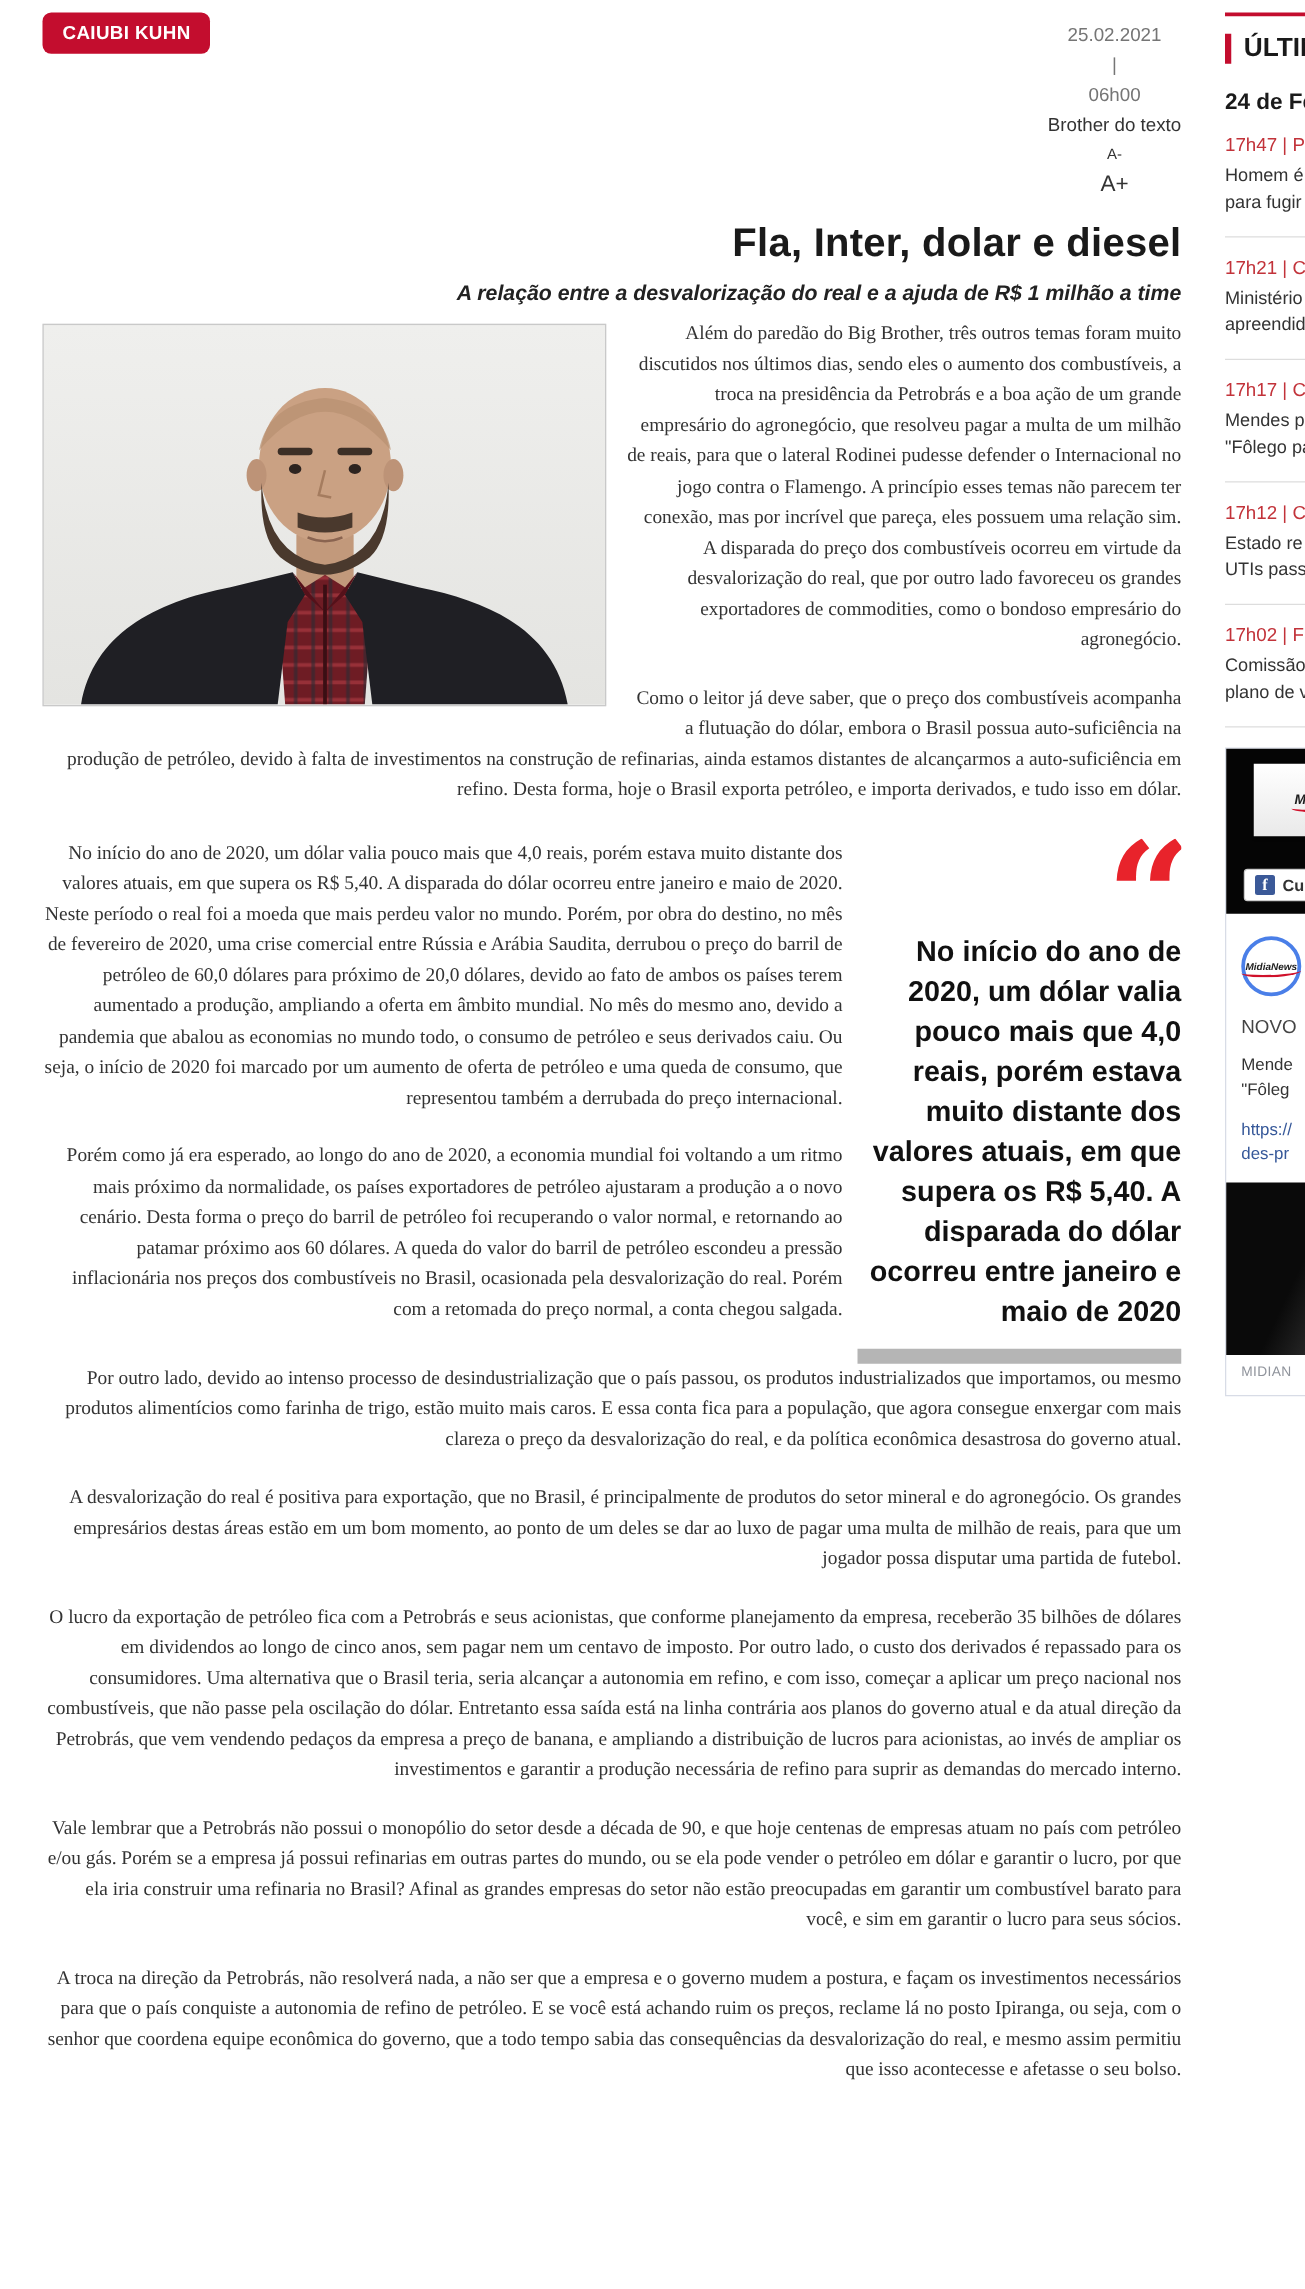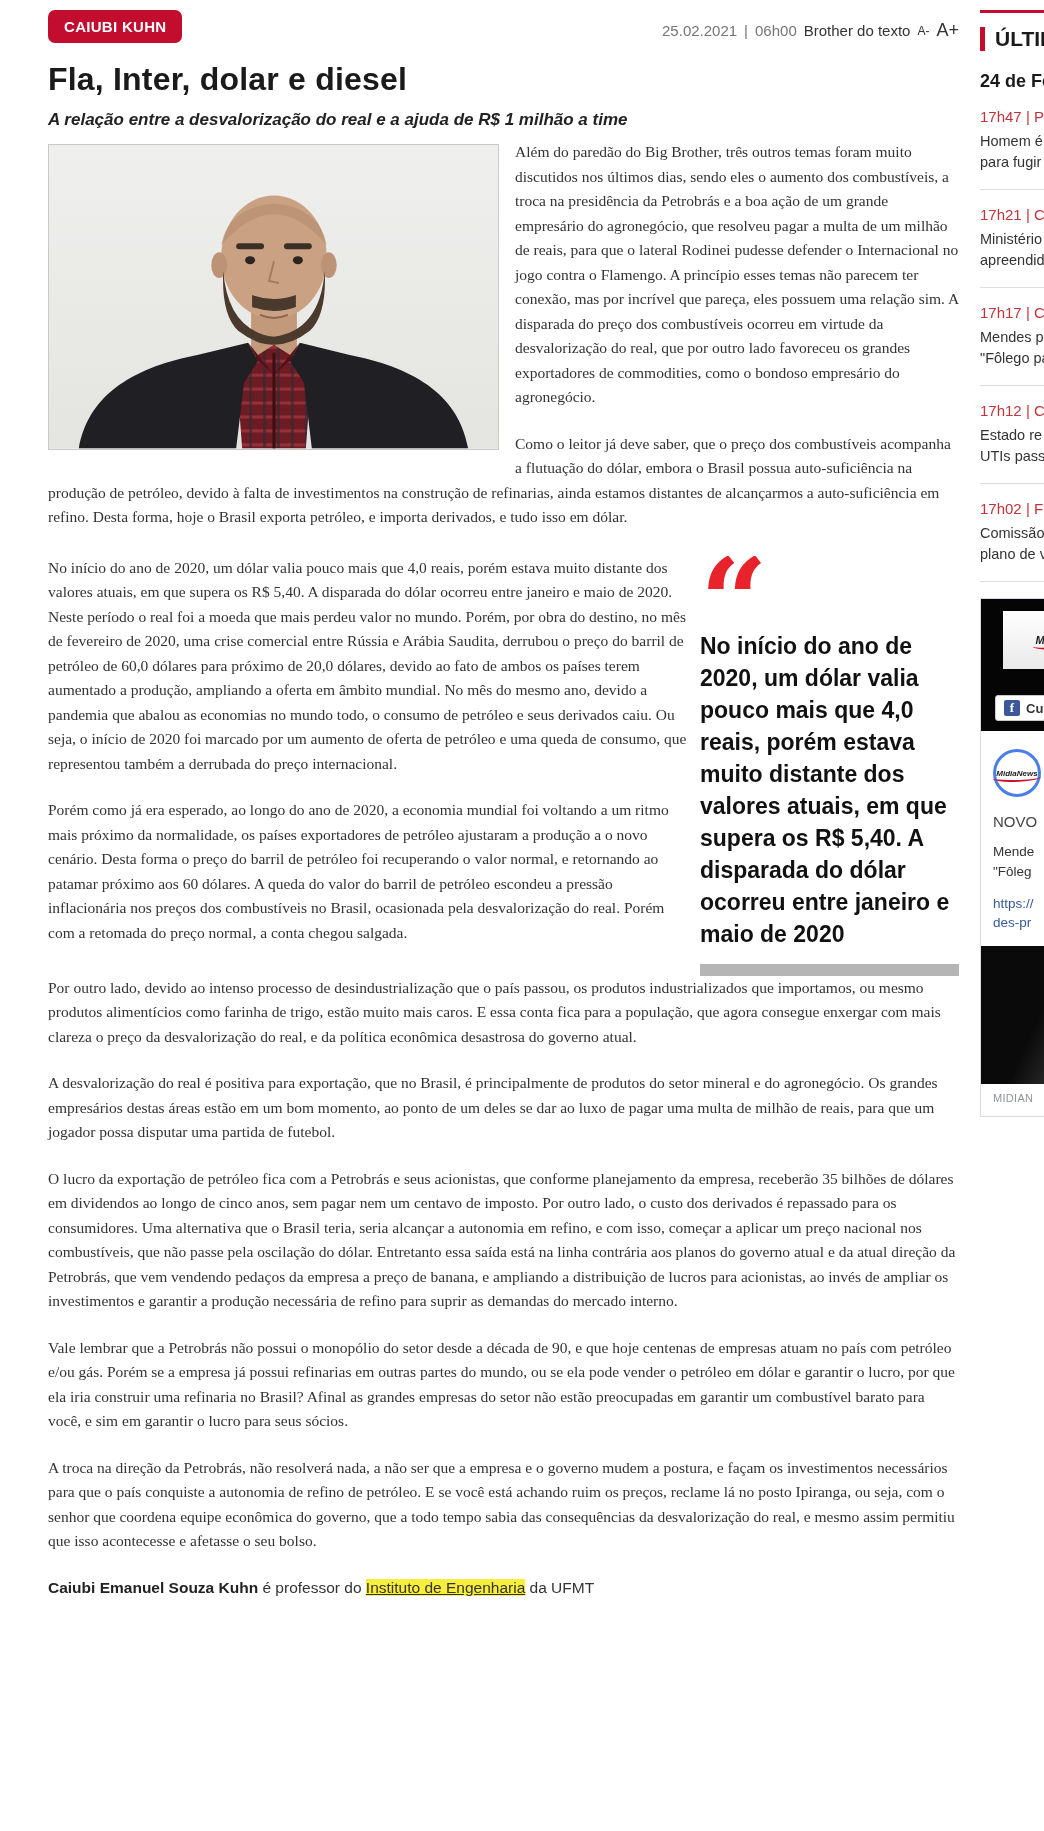--- a/index.html
+++ b/index.html
@@ -8,27 +8,27 @@
     --quote-red:#e8232b;
     --text:#333;
     --divider:#ddd;
   }
   *{box-sizing:border-box;}
   html,body{margin:0;padding:0;}
   body{
     width:1044px;height:1831px;overflow:hidden;position:relative;
     background:#fff;font-family:"Liberation Sans", sans-serif;color:var(--text);
   }
-  .main{position:absolute;left:48px;top:10px;width:911px;}
+  .main{position:absolute;left:34px;top:10px;width:911px;text-align:right;}
   .topbar{display:flex;justify-content:space-between;align-items:flex-start;margin-bottom:18px;}
   .badge{
     background:var(--accent);color:#fff;font-weight:bold;font-size:15px;
     padding:8px 16px;border-radius:7px;letter-spacing:.3px;cursor:pointer;
   }
-  .meta{margin-top:10px;font-size:15px;color:#333;display:flex;align-items:center;gap:7px;}
+  .meta{margin-top:10px;font-size:15px;color:#333;display:flex;align-items:center;gap:7px;flex-direction:column;}
   .meta .datetime{color:#757575;}
   .size-minus{font-size:12px;color:#333;cursor:pointer;}
   .size-plus{font-size:18px;color:#333;cursor:pointer;}
   h1{font-size:32px;font-weight:bold;color:#1a1a1a;margin:0 0 12px;letter-spacing:.2px;}
   .subtitle{font-size:17px;font-weight:bold;font-style:italic;color:#222;margin:0 0 10px;}
   .photo{
     float:left;width:451px;height:306px;border:1px solid #c9c9c9;background:#ebebe9;
     margin:4px 16px 10px 0;
   }
   .photo svg{display:block;width:100%;height:100%;}
@@ -172,21 +172,20 @@
       <div class="quote-bar"></div>
     </div>
   </div>
 
   <p class="body-p">Por outro lado, devido ao intenso processo de desindustrialização que o país passou, os produtos industrializados que importamos, ou mesmo produtos alimentícios como farinha de trigo, estão muito mais caros. E essa conta fica para a população, que agora consegue enxergar com mais clareza o preço da desvalorização do real, e da política econômica desastrosa do governo atual.</p>
   <p class="body-p">A desvalorização do real é positiva para exportação, que no Brasil, é principalmente de produtos do setor mineral e do agronegócio. Os grandes empresários destas áreas estão em um bom momento, ao ponto de um deles se dar ao luxo de pagar uma multa de milhão de reais, para que um jogador possa disputar uma partida de futebol.</p>
   <p class="body-p">O lucro da exportação de petróleo fica com a Petrobrás e seus acionistas, que conforme planejamento da empresa, receberão 35 bilhões de dólares em dividendos ao longo de cinco anos, sem pagar nem um centavo de imposto. Por outro lado, o custo dos derivados é repassado para os consumidores. Uma alternativa que o Brasil teria, seria alcançar a autonomia em refino, e com isso, começar a aplicar um preço nacional nos combustíveis, que não passe pela oscilação do dólar. Entretanto essa saída está na linha contrária aos planos do governo atual e da atual direção da Petrobrás, que vem vendendo pedaços da empresa a preço de banana, e ampliando a distribuição de lucros para acionistas, ao invés de ampliar os investimentos e garantir a produção necessária de refino para suprir as demandas do mercado interno.</p>
   <p class="body-p">Vale lembrar que a Petrobrás não possui o monopólio do setor desde a década de 90, e que hoje centenas de empresas atuam no país com petróleo e/ou gás. Porém se a empresa já possui refinarias em outras partes do mundo, ou se ela pode vender o petróleo em dólar e garantir o lucro, por que ela iria construir uma refinaria no Brasil? Afinal as grandes empresas do setor não estão preocupadas em garantir um combustível barato para você, e sim em garantir o lucro para seus sócios.</p>
   <p class="body-p">A troca na direção da Petrobrás, não resolverá nada, a não ser que a empresa e o governo mudem a postura, e façam os investimentos necessários para que o país conquiste a autonomia de refino de petróleo. E se você está achando ruim os preços, reclame lá no posto Ipiranga, ou seja, com o senhor que coordena equipe econômica do governo, que a todo tempo sabia das consequências da desvalorização do real, e mesmo assim permitiu que isso acontecesse e afetasse o seu bolso.</p>
 
-  <p class="author-line"><b>Caiubi Emanuel Souza Kuhn</b><span> é professor do </span><mark class="hl">Instituto de Engenharia</mark><span> da UFMT</span></p>
 </div>
 
 <div class="sidebar">
   <div class="sb-top"></div>
   <div class="sb-header">
     <div class="sb-bar"></div>
     <span>ÚLTIMAS</span>
   </div>
   <div class="sb-date">24 de Fevereiro</div>
 

